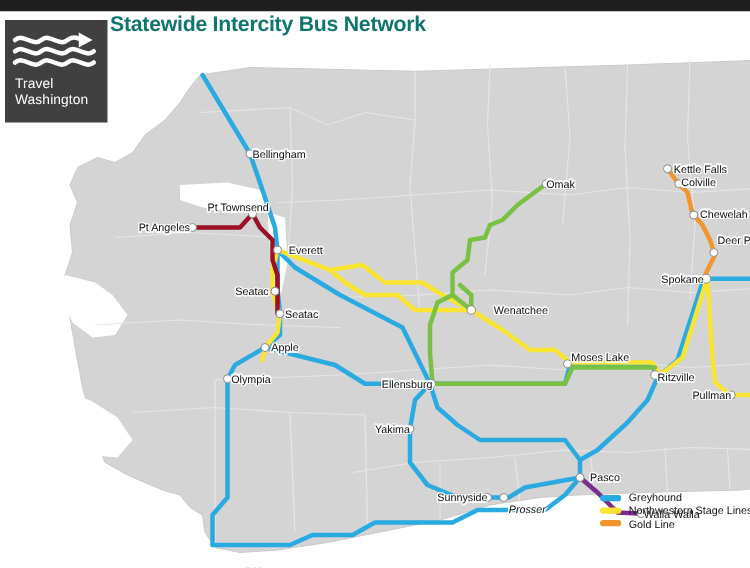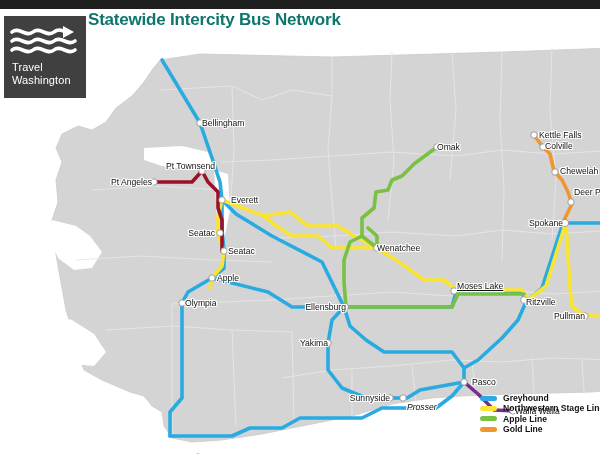--- a/index.html
+++ b/index.html
@@ -51,21 +51,21 @@
     pointer-events:none;
   }
   .lbl.r{transform:translateX(-100%);}
 
   
   .legend{
     position:absolute;left:480px;top:393px;width:118px;
   }
   .legrow{display:flex;align-items:center;height:10.3px;}
   .swatch{width:17px;height:5px;border-radius:2.5px;flex:0 0 auto;}
-  .legtext{margin-left:6px;font-size:8.6px;color:#111;white-space:nowrap;font-weight:bold;}
+  .legtext{margin-left:6px;font-size:8.6px;color:#111;white-space:nowrap;}
 </style>
 </head>
 <body>
 
 <div id="root">
 
   <div class="topbar"></div>
 
   <div class="logo">
     <svg width="72" height="42" viewBox="0 0 72 42">
@@ -217,50 +217,46 @@
         <div class="lbl" style="left: 170px; top: 87.5px;">Bellingham</div>
         <div class="lbl" style="left: 134px; top: 131px;">Pt Townsend</div>
         <div class="lbl r" style="left: 120px; top: 146.5px;">Pt Angeles</div>
         <div class="lbl" style="left: 199px; top: 164.5px;">Everett</div>
         <div class="lbl r" style="left: 183px; top: 197.5px;">Seatac</div>
         <div class="lbl" style="left: 196px; top: 215.5px;">Seatac</div>
         <div class="lbl" style="left: 185px; top: 242.5px;">Apple</div>
         <div class="lbl" style="left: 153px; top: 267.5px;">Olympia</div>
         <div class="lbl" style="left: 171px; top: 421.5px;">Vancouver</div>
         <div class="lbl" style="left: 405px; top: 111.5px;">Omak</div>
-        <div class="lbl" style="left: 345px; top: 212.5px;">Wenatchee</div>
+        <div class="lbl" style="left: 363px; top: 212.5px;">Wenatchee</div>
         <div class="lbl r" style="left: 314px; top: 271.5px;">Ellensburg</div>
         <div class="lbl r" style="left: 296px; top: 307.5px;">Yakima</div>
         <div class="lbl r" style="left: 358px; top: 362.5px;">Sunnyside</div>
         <div class="lbl" style="left: 375px; top: 371.5px; font-style: italic;">Prosser</div>
         <div class="lbl" style="left: 440px; top: 346.5px;">Pasco</div>
         <div class="lbl" style="left: 483px; top: 375.5px;">Walla Walla</div>
-        <div class="lbl" style="left: 425px; top: 250.5px; text-decoration: underline;">Moses Lake</div>
+        <div class="lbl" style="left: 425px; top: 250.5px;">Moses Lake</div>
         <div class="lbl" style="left: 494px; top: 266.5px;">Ritzville</div>
         <div class="lbl" style="left: 507px; top: 99.5px;">Kettle Falls</div>
         <div class="lbl" style="left: 513px; top: 110.5px;">Colville</div>
         <div class="lbl" style="left: 528px; top: 135.5px;">Chewelah</div>
         <div class="lbl" style="left: 542px; top: 156.5px;">Deer Park</div>
         <div class="lbl r" style="left: 531px; top: 187.5px; padding-left: 29px;">Spokane</div>
         <div class="lbl r" style="left: 553px; top: 280.5px;">Pullman</div>
       </div>
   </div>
 
   <div class="legend" id="legend">
       <div class="legrow">
         <div class="swatch" style="background: rgb(41, 171, 226);"></div>
         <div class="legtext">Greyhound</div>
       </div>
       <div class="legrow">
         <div class="swatch" style="background: rgb(249, 229, 49);"></div>
         <div class="legtext">Northwestern Stage Lines</div>
       </div>
       <div class="legrow">
-        <div class="swatch" style="background: rgb(122, 193, 67);"></div>
-        <div class="legtext">Apple Line</div>
-      </div>
-      <div class="legrow">
         <div class="swatch" style="background: rgb(240, 150, 47);"></div>
         <div class="legtext">Gold Line</div>
       </div>
     </div>
 
 </div>
 
 </body></html>

